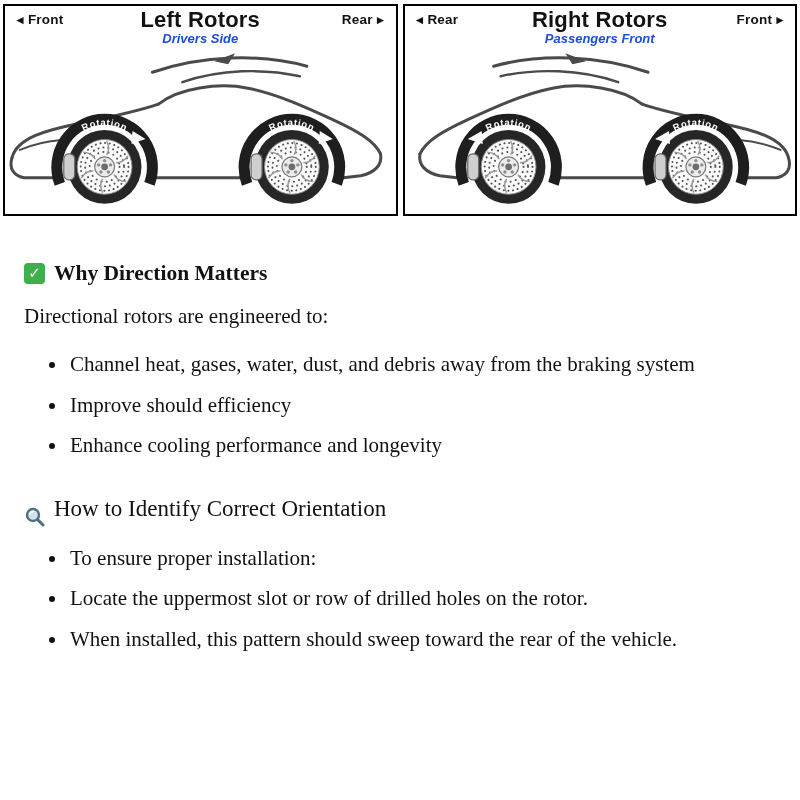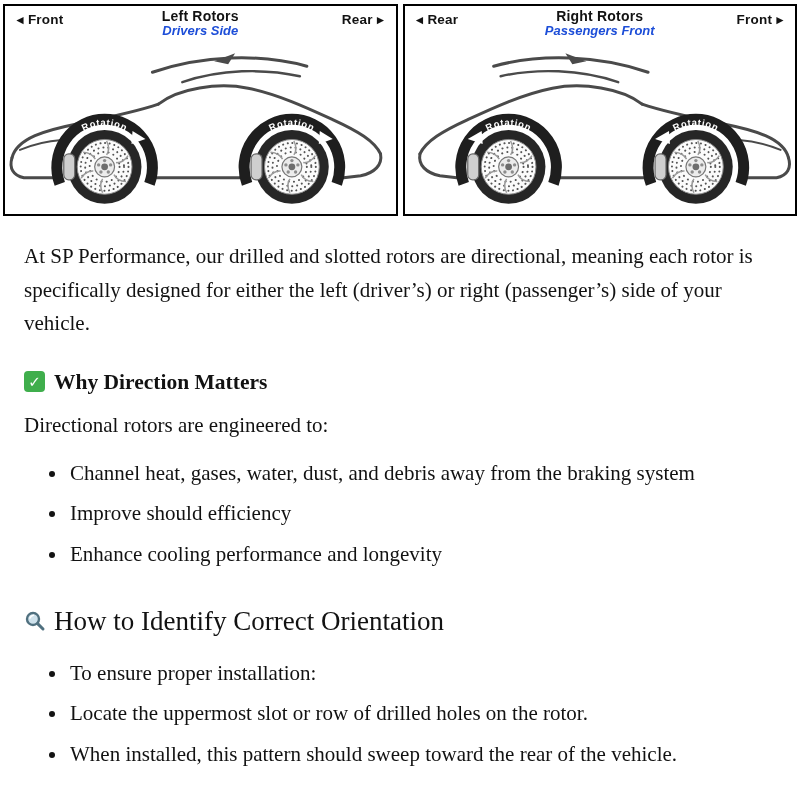--- a/index.html
+++ b/index.html
@@ -8,31 +8,31 @@
 
   
   .diagram { display:flex; gap:5px; padding:4px 3px 0 3px; }
   .panel { flex:1; border:2px solid #000; background:#fff; height:212px; overflow:hidden; position:relative; }
   .panel-header { position:relative; display:flex; justify-content:space-between; align-items:flex-start;
                   padding:6px 9px 0 9px; font-family:"Liberation Sans","DejaVu Sans",sans-serif; height:42px; }
   .dir { font-weight:bold; font-size:13.5px; display:flex; align-items:center; gap:2px; z-index:2; }
   .dir-text { letter-spacing:.2px; }
   .dir .arrow { font-size:12px; line-height:1; }
   .title-wrap { position:absolute; left:0; right:0; top:3px; text-align:center; z-index:1; }
-  .panel-title { font-weight:bold; font-size:14px; line-height:1.02; letter-spacing:.2px;text-align:center; }
+  .panel-title { font-weight:bold; font-size:22px; line-height:1.02; letter-spacing:.2px;text-align:center; }
   .panel-subtitle { font-weight:bold; font-style:italic; font-size:13px; color:#1d4ed8; }
   .car-svg { display:block; width:100%; height:166px; margin-top:0; }
   .rot-text { fill:#ffffff; font-family:"Liberation Sans","DejaVu Sans",sans-serif; font-size:9.5px;
               font-weight:bold; letter-spacing:.7px; }
 
   
   .content { padding:16px 28px 0 24px; font-size:21px; line-height:1.6; }
   .content p { margin:8px 0 14px; }
   .section-heading { font-size:21.5px; font-weight:bold; margin:24px 0 10px; display:flex; align-items:center; gap:9px; }
-  .section-heading2 { font-size:27px; font-weight:normal; margin:28px 0 14px; display:flex; align-items:center; gap:8px; }
+  .section-heading2 { font-size:23px; font-weight:normal; margin:28px 0 14px; display:flex; align-items:flex-end; gap:8px; }
   .check-icon { width:21px; height:21px; background:#3fae4c; border-radius:4px; color:#fff; font-size:15px;
                 font-weight:bold; display:inline-flex; align-items:center; justify-content:center; flex:0 0 auto;
                 font-family:"DejaVu Sans","Liberation Sans",sans-serif; }
   .mag-icon { width:22px; height:22px; flex:0 0 auto; }
   ul.bullets { margin:2px 0 18px 0; padding-left:44px; list-style:disc; }
   ul.bullets li { margin-bottom:7px; padding-left:2px; }
 </style>
 </head>
 <body>
 
@@ -139,21 +139,20 @@
         <use href="#wheel"></use>
         <text class="rot-text" text-anchor="middle"><textPath href="#rotArc" startOffset="50%">Rotation</textPath></text>
         <polygon points="-27,-36 -41,-28 -26,-23" fill="#ffffff"></polygon>
       </g>
     </svg>
   </div>
 </div>
 
 <div class="content">
 
-  <p>At SP Performance, our drilled and slotted rotors are directional, meaning each rotor is specifically designed for either the left (driver’s) or right (passenger’s) side of your vehicle.</p>
 
   <div class="section-heading">
     <span class="check-icon">✓</span>
     <span>Why Direction Matters</span>
   </div>
 
   <p>Directional rotors are engineered to:</p>
 
   <ul class="bullets">
     <li>Channel heat, gases, water, dust, and debris away from the braking system</li>

